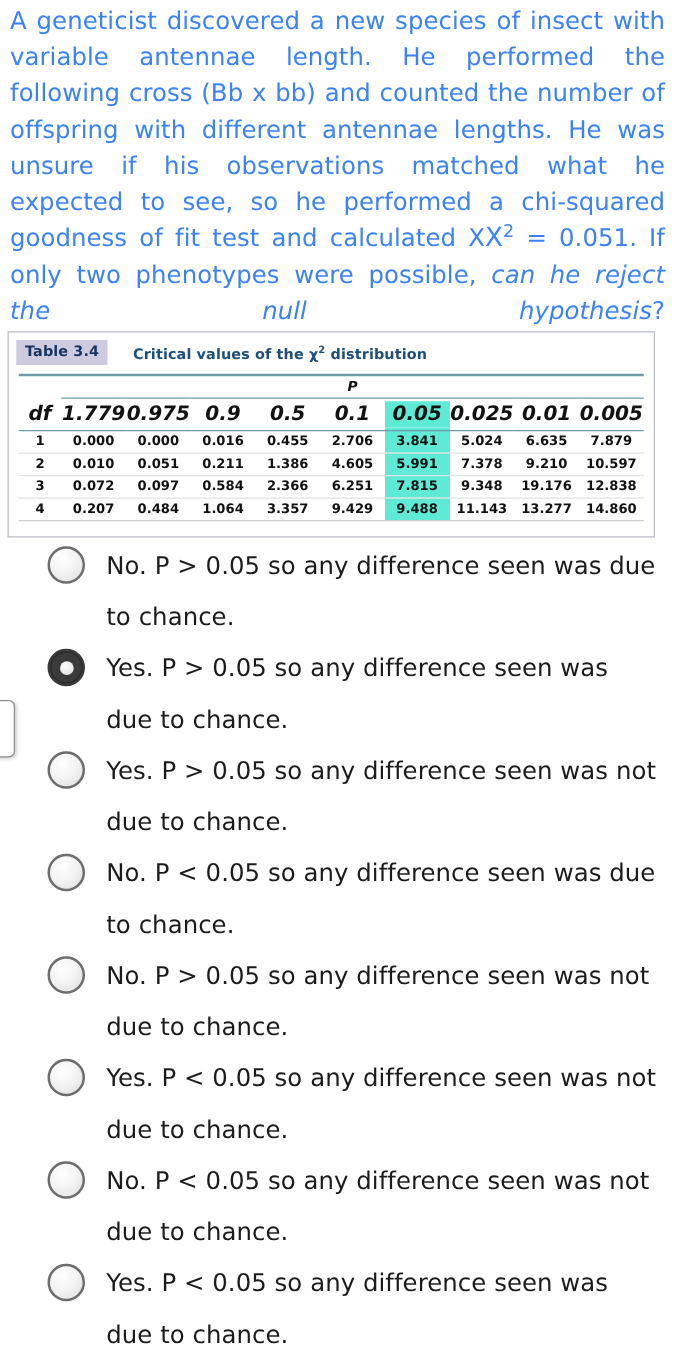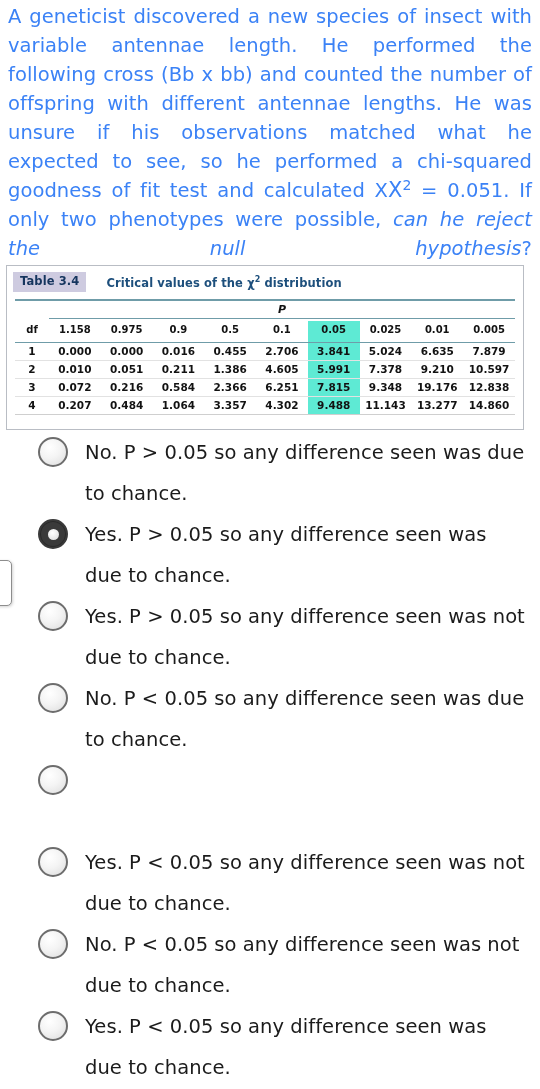--- a/index.html
+++ b/index.html
@@ -112,21 +112,22 @@
     border-bottom: none;
   }
   tr.p-span-rule td {
     height: 2px;
     padding: 0;
   }
   tr.p-span-rule td.rule {
     border-top: 1.4px solid #6f9ca8;
   }
   tr.head-row td {
-    font-size: 10px;
+    font-style: italic;
+    font-size: 16px;
     padding-bottom: 2px;
   }
   tr.head-underline td {
     height: 2px;
     padding: 0;
     border-bottom: 1.4px solid #6f9ca8;
   }
   tr.data-row td {
     border-bottom: 1px solid #e2e2e2;
     font-size: 10.5px;
@@ -235,21 +236,21 @@
         <tr class="p-label-row">
           <td></td>
           <td colspan="9">P</td>
         </tr>
         <tr class="p-span-rule">
           <td></td>
           <td class="rule" colspan="9"></td>
         </tr>
         <tr class="head-row">
           <td>df</td>
-          <td>1.158</td>
+          <td>1.779</td>
           <td>0.975</td>
           <td>0.9</td>
           <td>0.5</td>
           <td>0.1</td>
           <td class="hl">0.05</td>
           <td>0.025</td>
           <td>0.01</td>
           <td>0.005</td>
         </tr>
         <tr class="head-underline">
@@ -285,36 +286,36 @@
           <td>1.386</td>
           <td>4.605</td>
           <td class="hl">5.991</td>
           <td>7.378</td>
           <td>9.210</td>
           <td>10.597</td>
         </tr>
         <tr class="data-row">
           <td>3</td>
           <td>0.072</td>
-          <td>0.216</td>
+          <td>0.097</td>
           <td>0.584</td>
           <td>2.366</td>
           <td>6.251</td>
           <td class="hl">7.815</td>
           <td>9.348</td>
           <td>19.176</td>
           <td>12.838</td>
         </tr>
         <tr class="data-row">
           <td>4</td>
           <td>0.207</td>
           <td>0.484</td>
           <td>1.064</td>
           <td>3.357</td>
-          <td>4.302</td>
+          <td>9.429</td>
           <td class="hl">9.488</td>
           <td>11.143</td>
           <td>13.277</td>
           <td>14.860</td>
         </tr>
       </tbody>
     </table>
   </div>
 </div>
 
@@ -337,20 +338,21 @@
     <span class="option-label">Yes. P &gt; 0.05 so any difference seen was not due to chance.</span>
   </div>
 
   <div class="option-row">
     <span class="radio"></span>
     <span class="option-label">No. P &lt; 0.05 so any difference seen was due to chance.</span>
   </div>
 
   <div class="option-row">
     <span class="radio"></span>
+    <span class="option-label">No. P &gt; 0.05 so any difference seen was not due to chance.</span>
   </div>
 
   <div class="option-row">
     <span class="radio"></span>
     <span class="option-label">Yes. P &lt; 0.05 so any difference seen was not due to chance.</span>
   </div>
 
   <div class="option-row">
     <span class="radio"></span>
     <span class="option-label">No. P &lt; 0.05 so any difference seen was not due to chance.</span>

